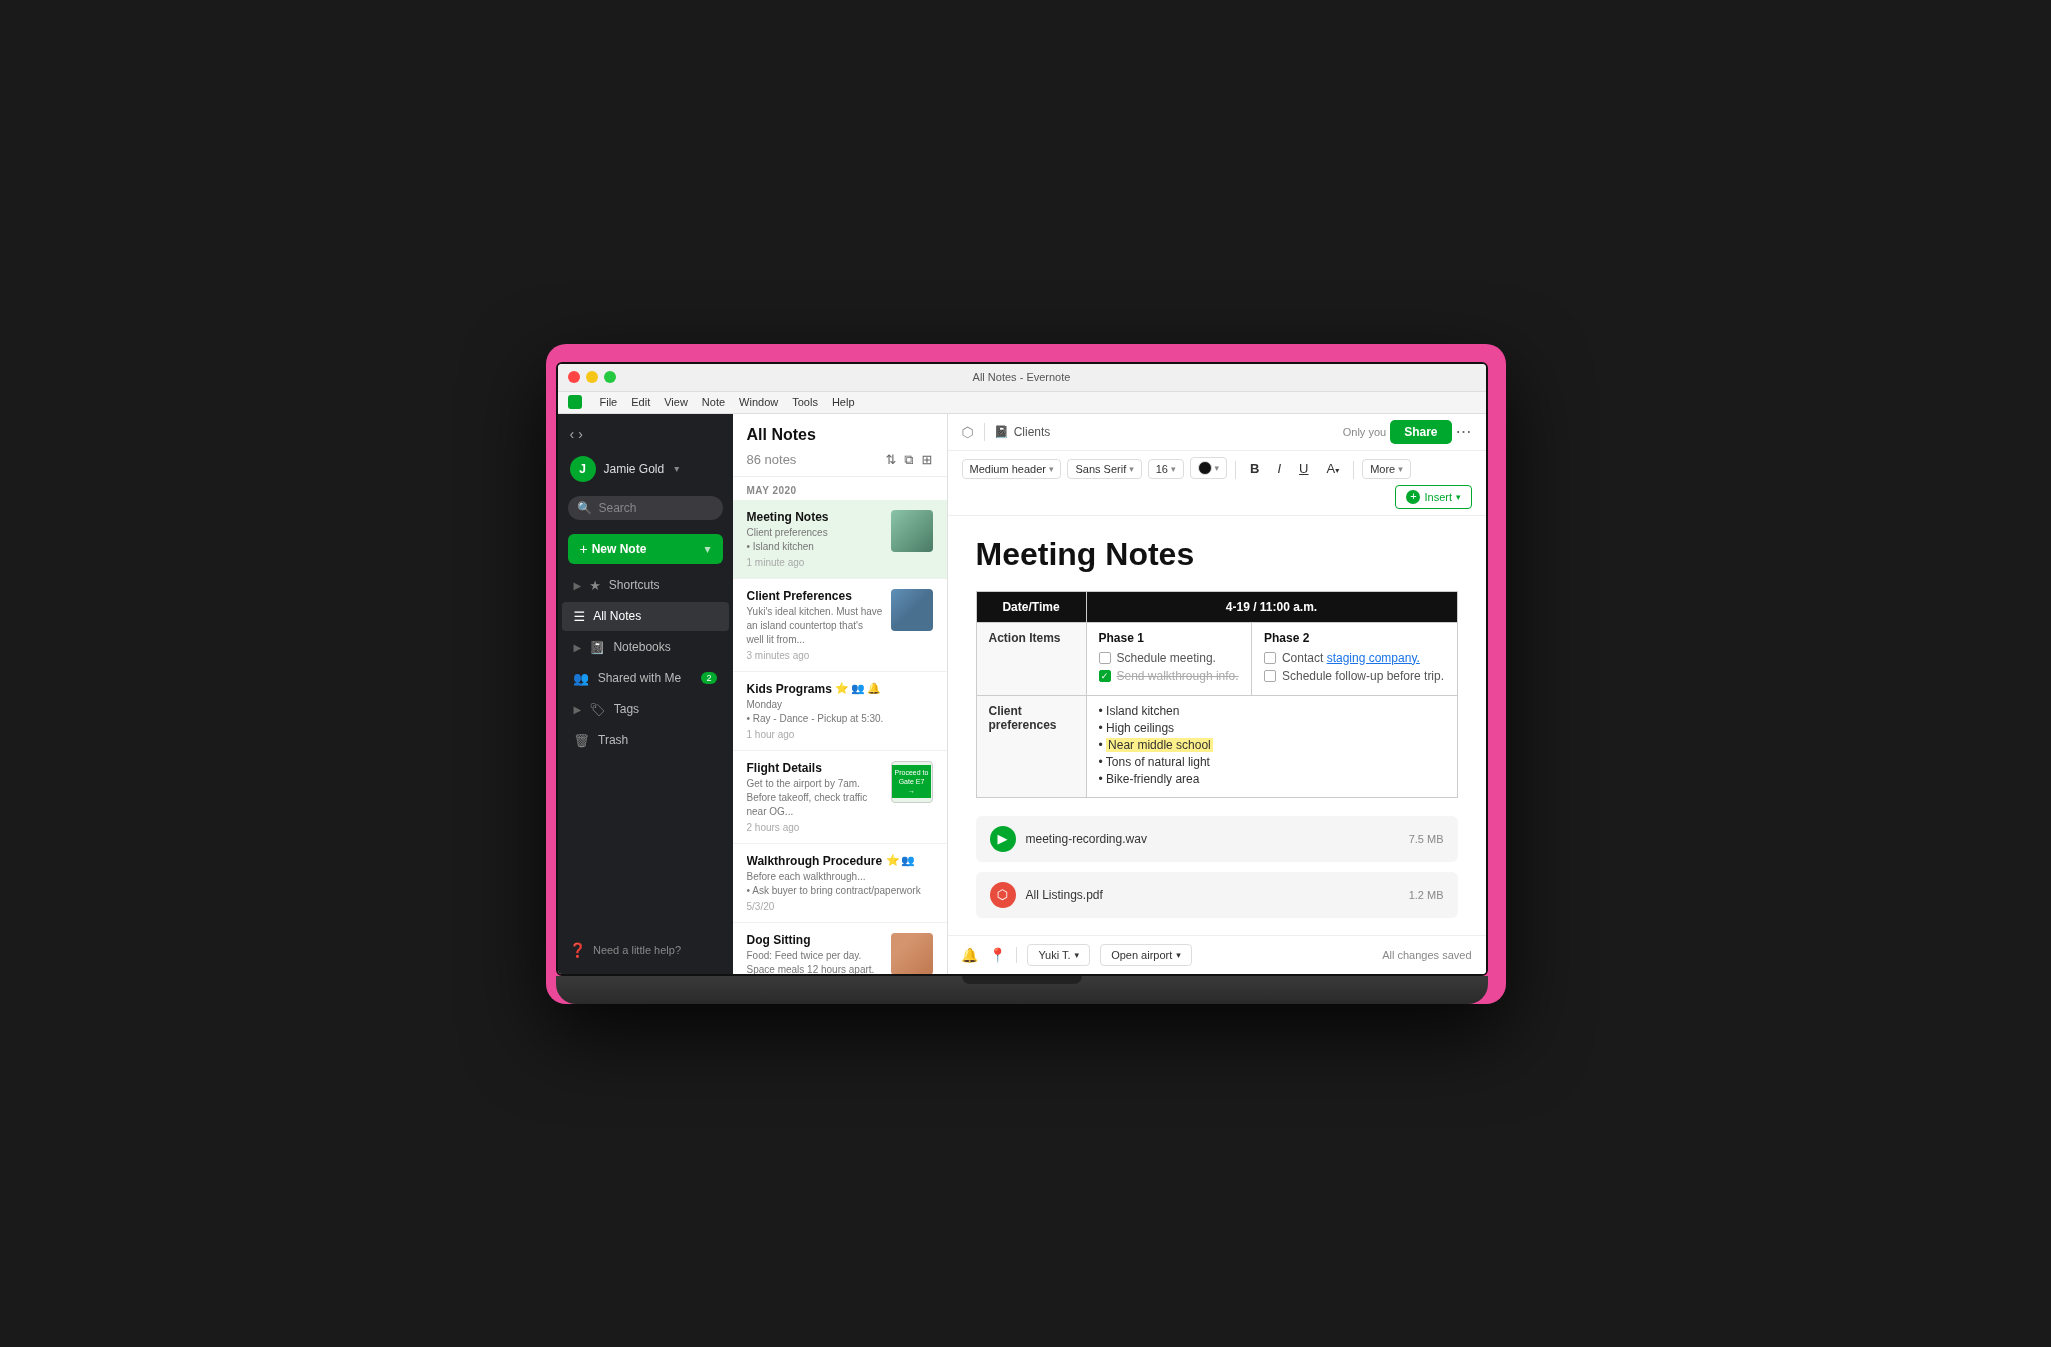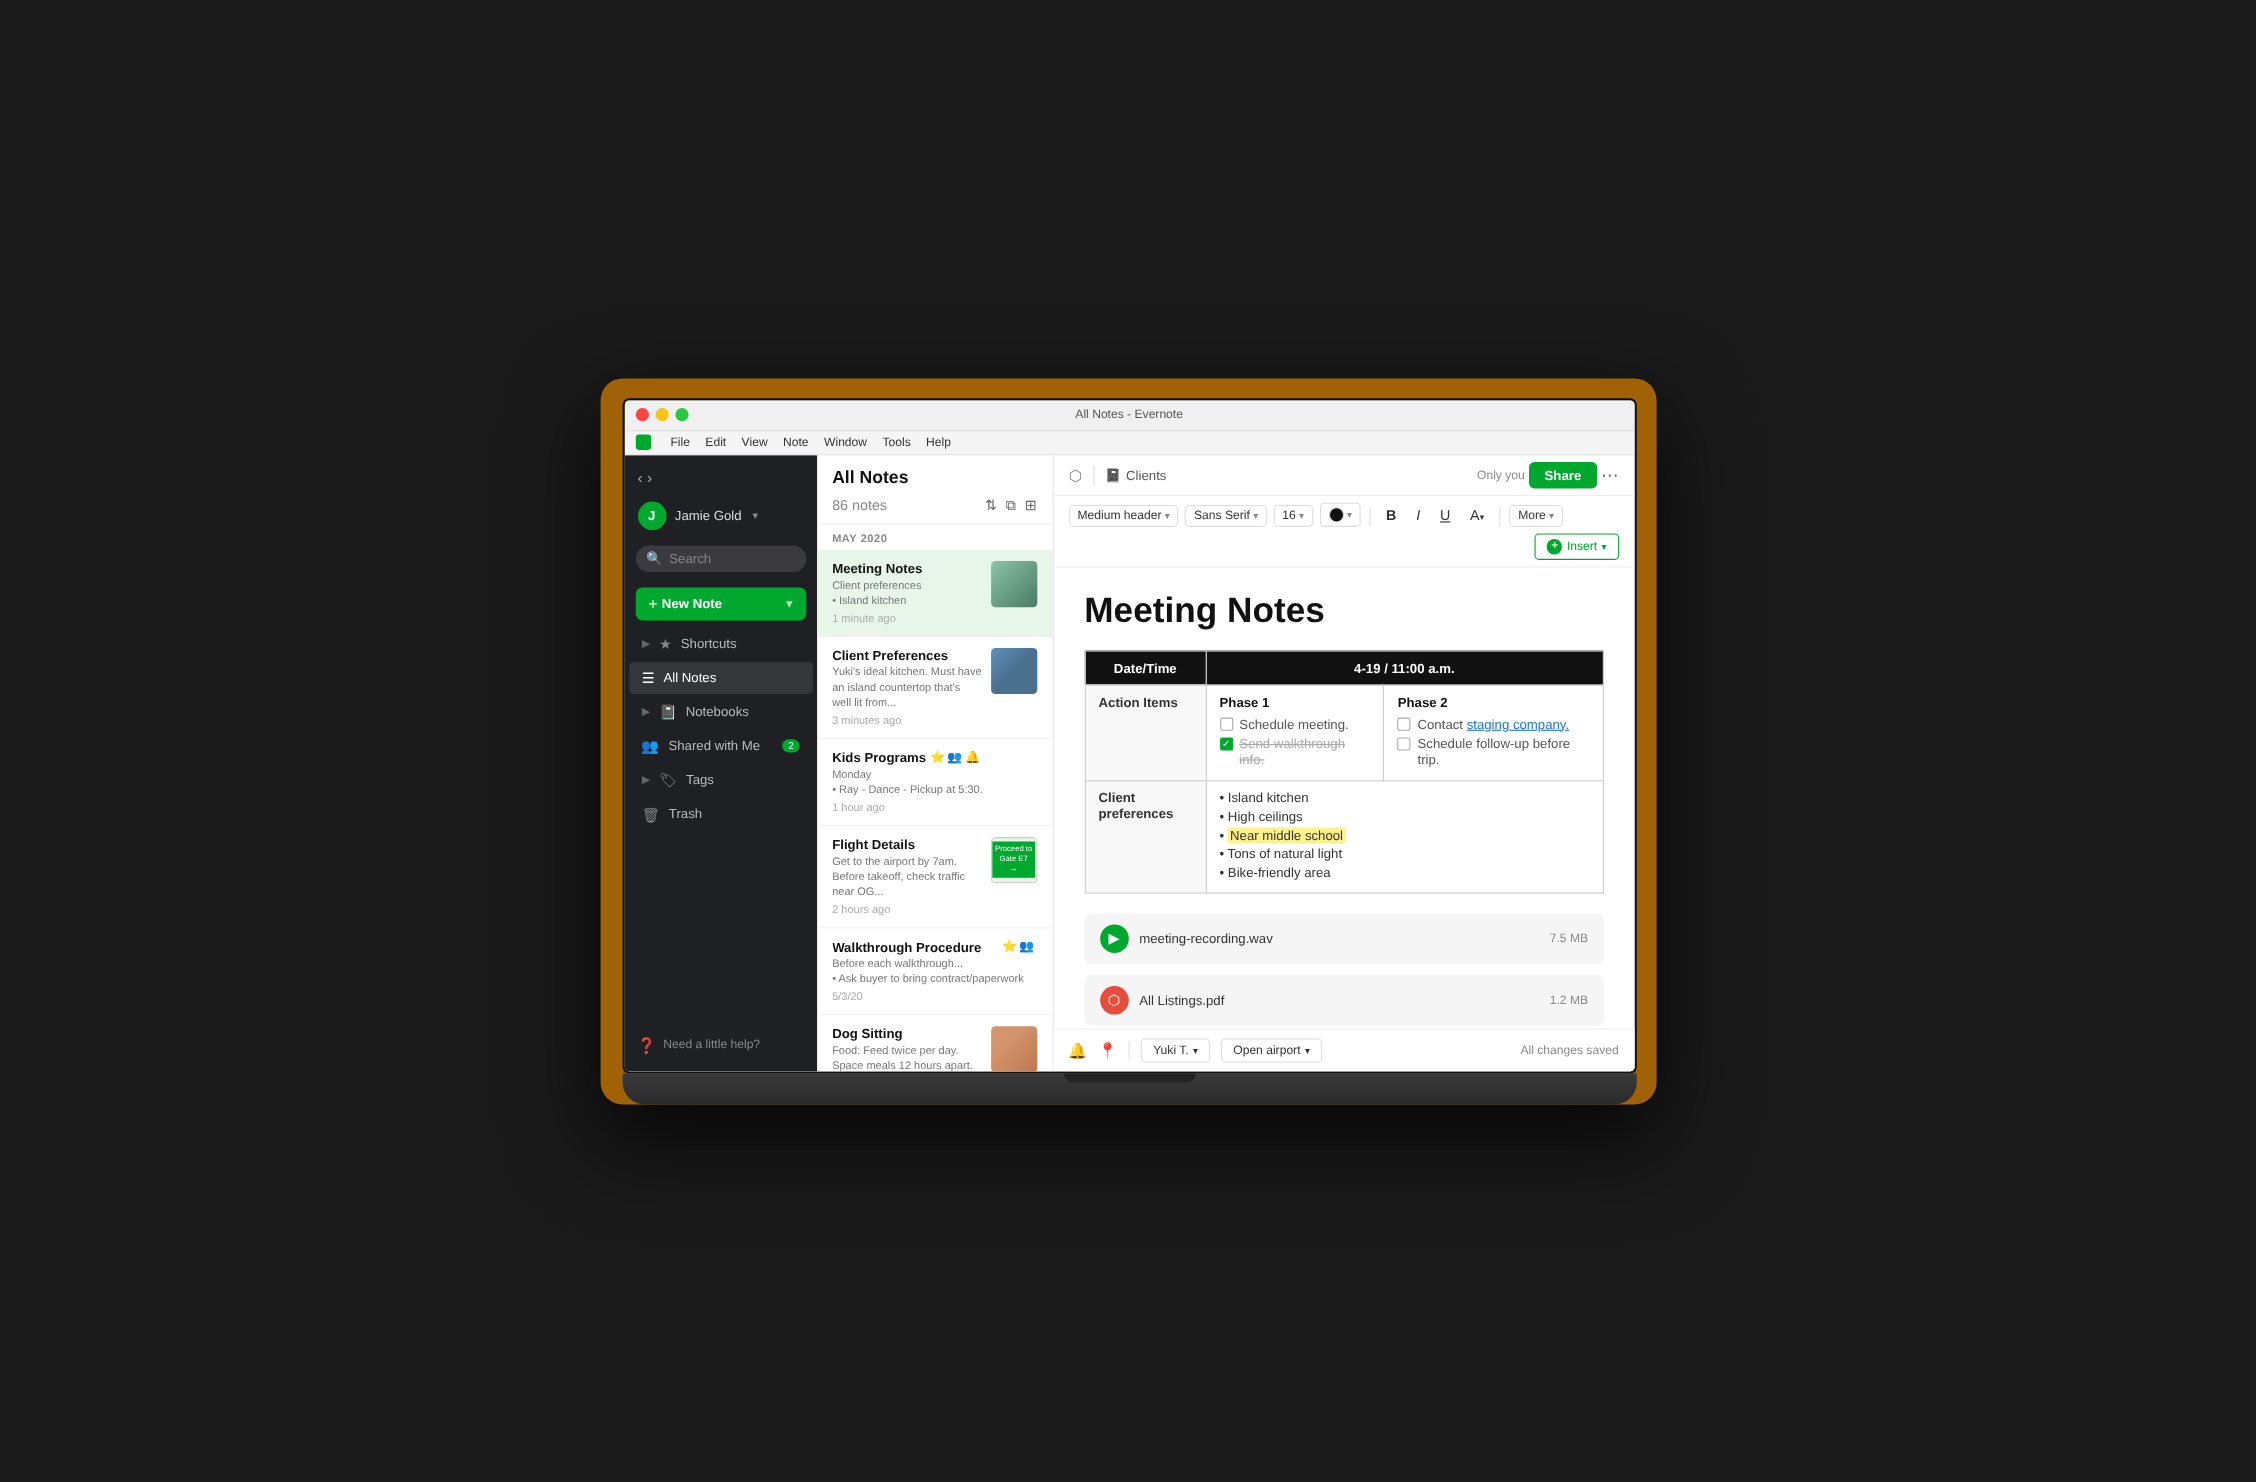--- a/index.html
+++ b/index.html
@@ -6,23 +6,23 @@
     body {
       background: #1a1a1a;
       display: flex;
       justify-content: center;
       align-items: center;
       min-height: 100vh;
       font-family: -apple-system, BlinkMacSystemFont, 'Segoe UI', sans-serif;
     }
     .laptop-outer {
       width: 960px;
-      background: #a16207;
+      background: #ec4899;
       border-radius: 20px;
-      padding: 18px 18px 0 20px;
+      padding: 18px 18px 0 10px;
       box-shadow: 0 30px 80px rgba(0,0,0,0.8);
       position: relative;
     }
     .screen {
       background: #fff;
       border-radius: 6px;
       overflow: hidden;
       border: 2px solid #111;
     }
     .laptop-base {
@@ -784,21 +784,21 @@
           </div>
           <div class="thumb-boarding">
             <div style="background:#00a82d;color:#fff;font-size:7px;padding:3px;text-align:center;line-height:1.3;">
               Proceed to<br>Gate E7<br>→
             </div>
           </div>
         </div>
 
         <div class="note-item">
           <div class="note-info">
-            <div class="note-title" style="display:flex;align-items:center;gap:19px;">
+            <div class="note-title" style="display:flex;align-items:center;gap:4px;">
               <span>Walkthrough Procedure</span>
               <span class="note-icons">
                 <span class="note-icon-badge">⭐</span>
                 <span class="note-icon-badge">👥</span>
               </span>
             </div>
             <div class="note-preview">
               <span>Before each walkthrough...</span>
               <span class="bullet">• Ask buyer to bring contract/paperwork</span>
             </div>

